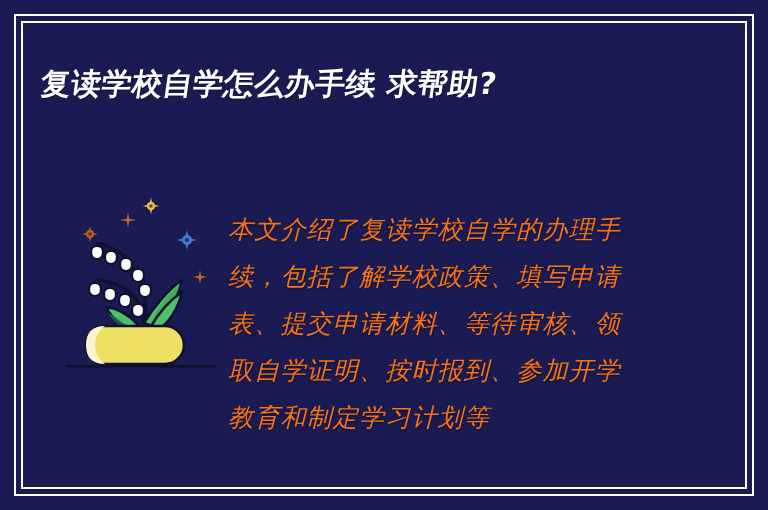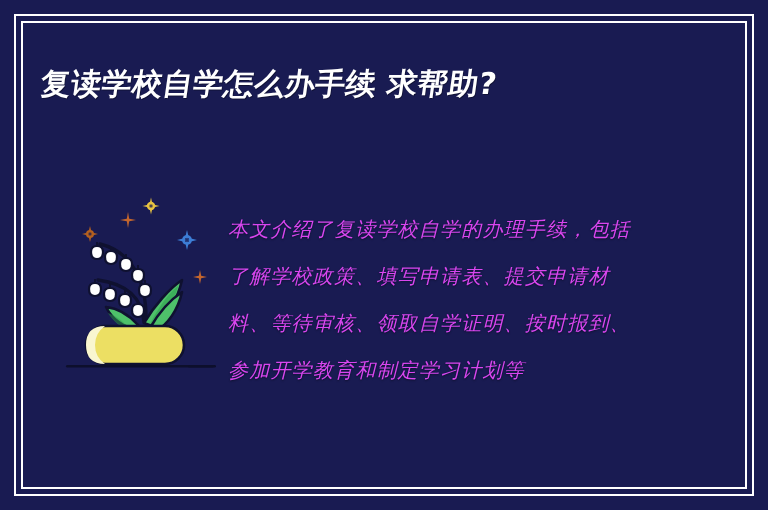--- a/index.html
+++ b/index.html
@@ -62,23 +62,23 @@
     text-shadow: 1px 1px 0 rgba(0,0,0,0.35);
     white-space: pre-wrap;
   }
 
   
   #body-text {
     position: absolute;
     left: 228px;
     top: 206px;
     width: 418px;
-    color: #d946ef;
+    color: #f97316;
     font-family: "DejaVu Serif", "Liberation Serif", serif;
-    font-size: 20px;
+    font-size: 25px;
     font-style: italic;
     line-height: 47px;
     letter-spacing: 1.2px;
     text-shadow: 0 1px 2px rgba(0,0,0,0.45);
     white-space: pre-wrap;
   }
 
   
   #illustration {
     position: absolute;

